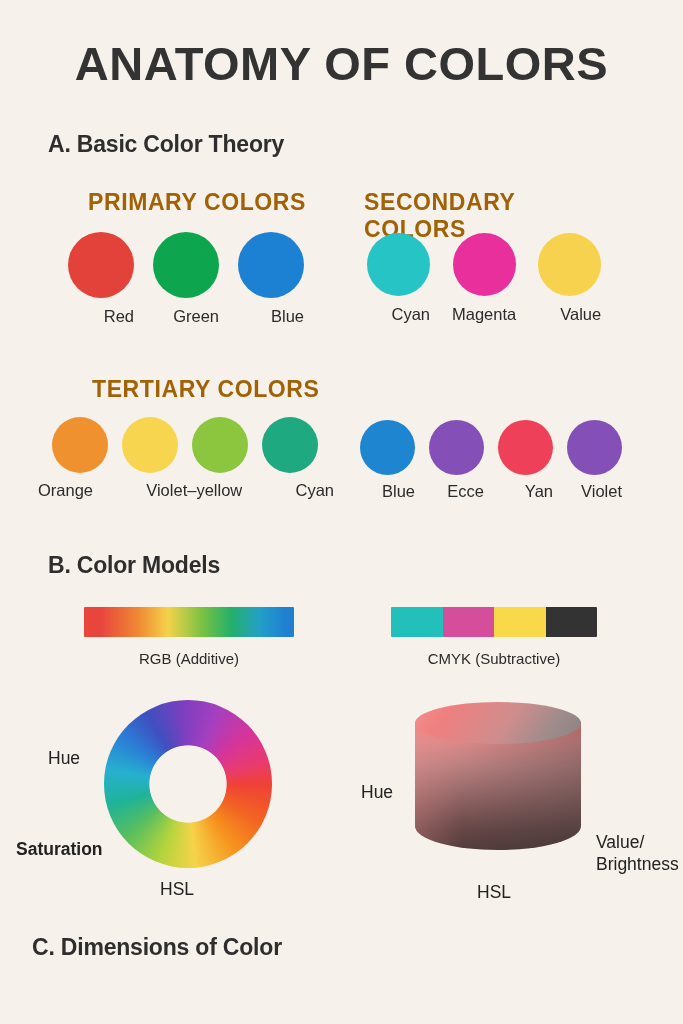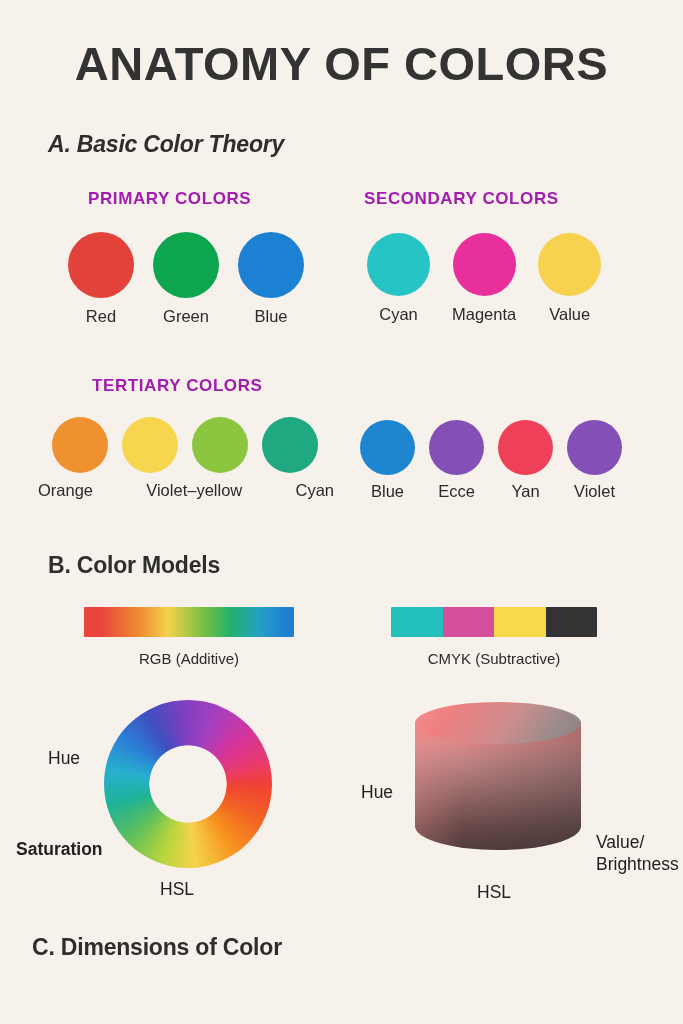--- a/index.html
+++ b/index.html
@@ -35,45 +35,45 @@
   }
 
   
   .section-heading {
     position: absolute;
     font-size: 23px;
     font-weight: bold;
     color: #2e2e2e;
     letter-spacing: -0.2px;
   }
-  #sec-a { left: 48px; top: 131px; font-style: italic; }
+  #sec-a { left: 48px; top: 131px; }
   #sec-b { left: 48px; top: 552px; }
   #sec-c { left: 32px; top: 934px; }
 
   
   .group-label {
     position: absolute;
-    font-size: 17px;
+    font-size: 23px;
     font-weight: bold;
     letter-spacing: 0.6px;
-    color: #a21caf;
+    color: #a16207;
   }
   #lbl-primary   { left: 88px;  top: 189px; }
   #lbl-secondary { left: 364px; top: 189px; }
   #lbl-tertiary  { left: 92px;  top: 376px; }
 
   
   .swatch-row {
     position: absolute;
     display: flex;
   }
   .swatch {
     display: flex;
     flex-direction: column;
-    align-items: center;
+    align-items: flex-end;
   }
   .dot {
     border-radius: 50%;
     display: block;
   }
   .dot-label {
     font-size: 16.5px;
     color: #2b2b2b;
     margin-top: 9px;
     white-space: nowrap;

